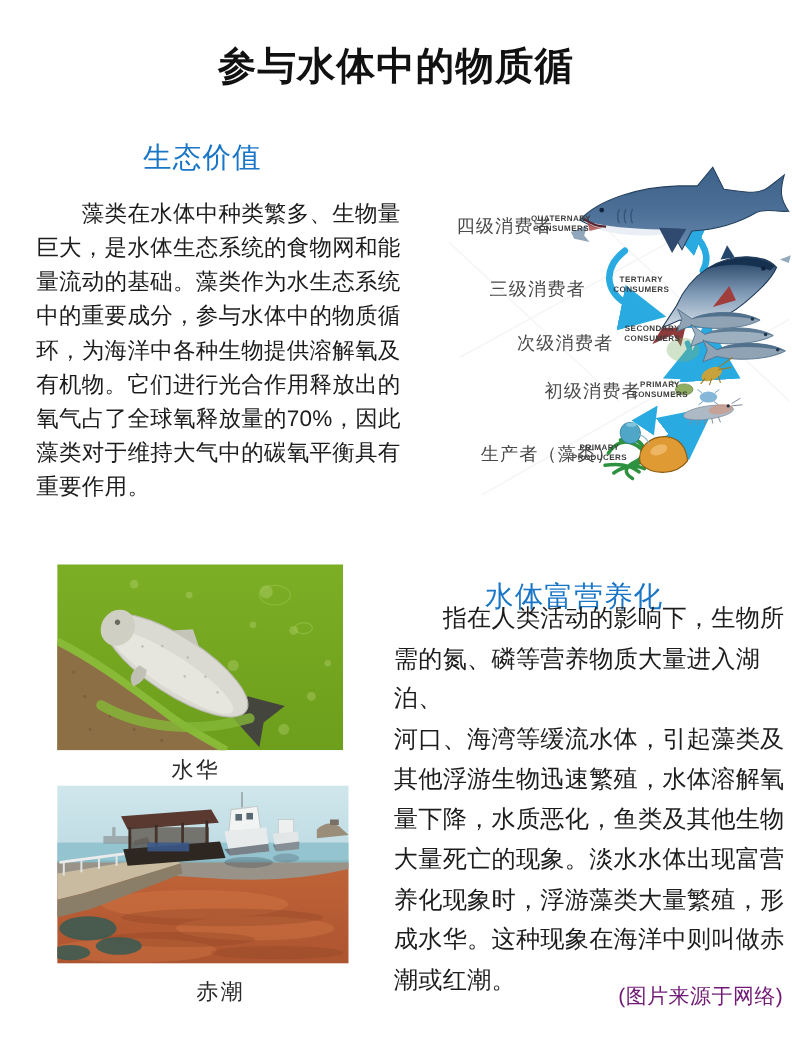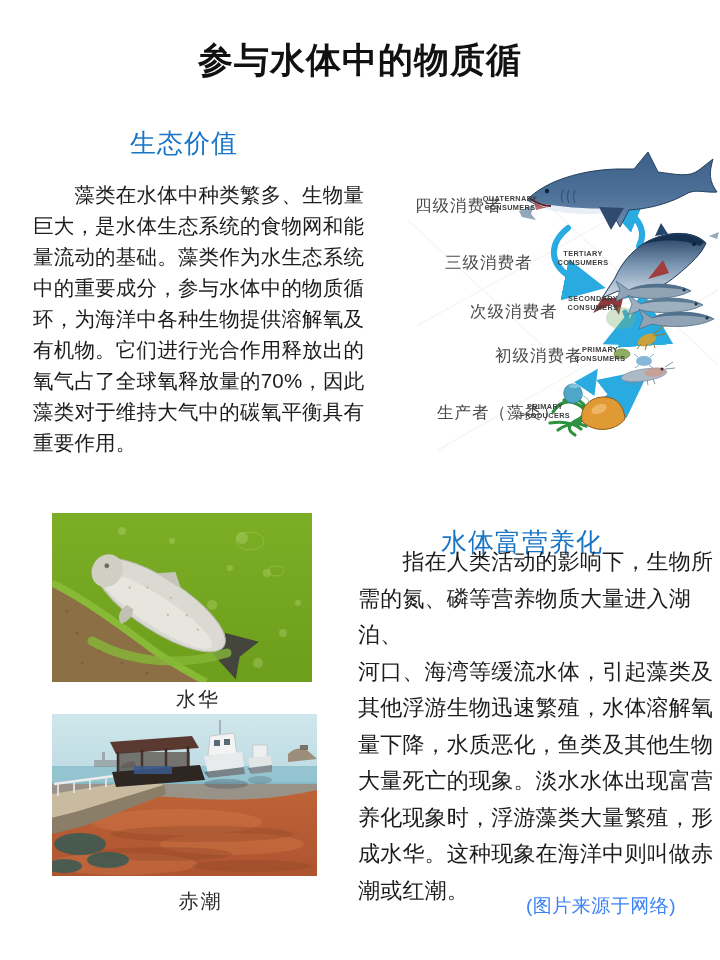--- a/index.html
+++ b/index.html
@@ -24,24 +24,24 @@
     left:33px;top:179px;width:334px;
     font-size:20.5px;line-height:31px;letter-spacing:0.2px;
   }
   .para-right{
     left:358px;top:544px;width:356px;
     font-size:22px;line-height:36.5px;letter-spacing:0.2px;
   }
   .fig-caption{
     font-size:20px;color:#2a2a2a;text-align:center;letter-spacing:2px;
   }
-  .cap1{left:68px;top:686px;width:260px;}
+  .cap1{left:48px;top:686px;width:260px;}
   .cap2{left:68px;top:888px;width:265px;}
   .credit{
-    left:526px;top:893px;font-size:19px;color:#3b82f6;letter-spacing:0.5px;
+    left:562px;top:893px;font-size:19px;color:#701a75;letter-spacing:0.5px;
   }
   .photo{display:block;}
   .ph1{left:52px;top:513px;}
   .ph2{left:52px;top:714px;}
   .diagram{left:403px;top:150px;}
   .zh-label{font-size:16.5px;fill:#4a4a4a;letter-spacing:1px;}
   .en-label{font-size:7.3px;font-weight:700;fill:#3d3d3d;letter-spacing:0.4px;text-anchor:middle;}
 </style>
 </head>
 <body>

